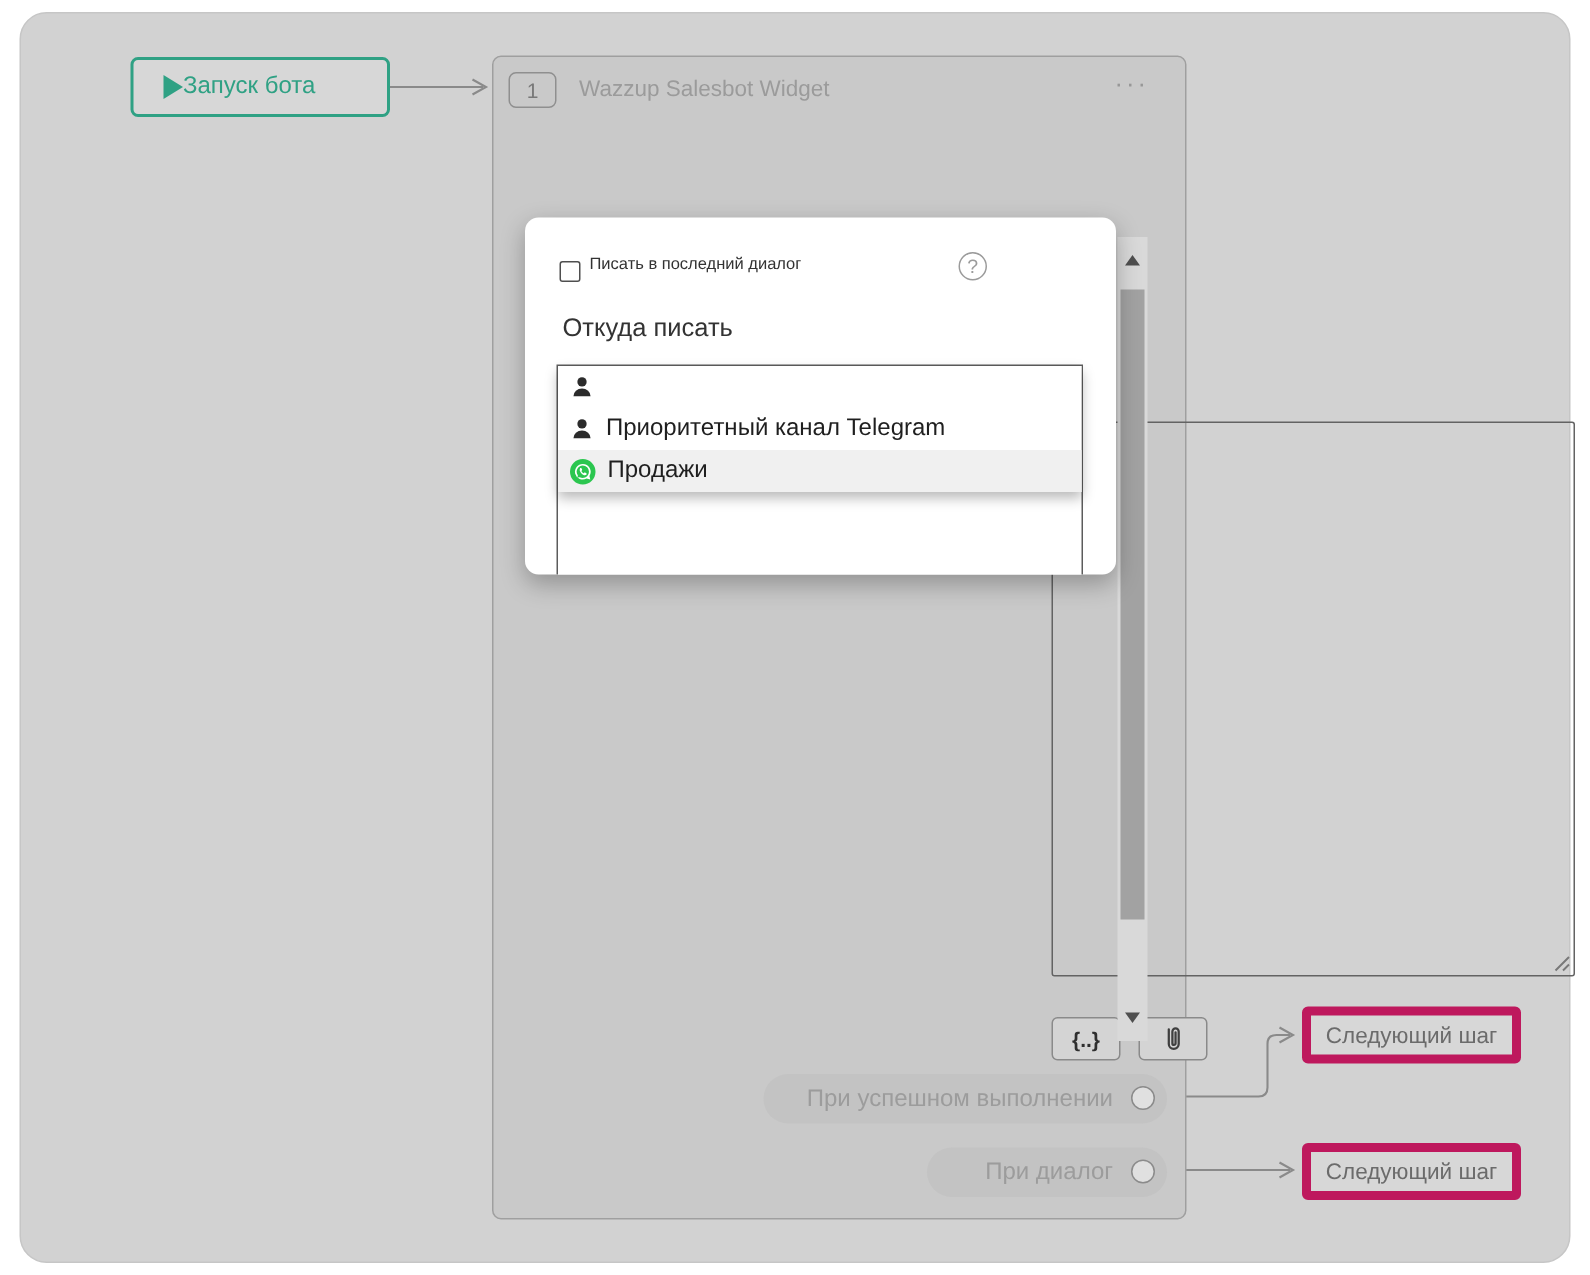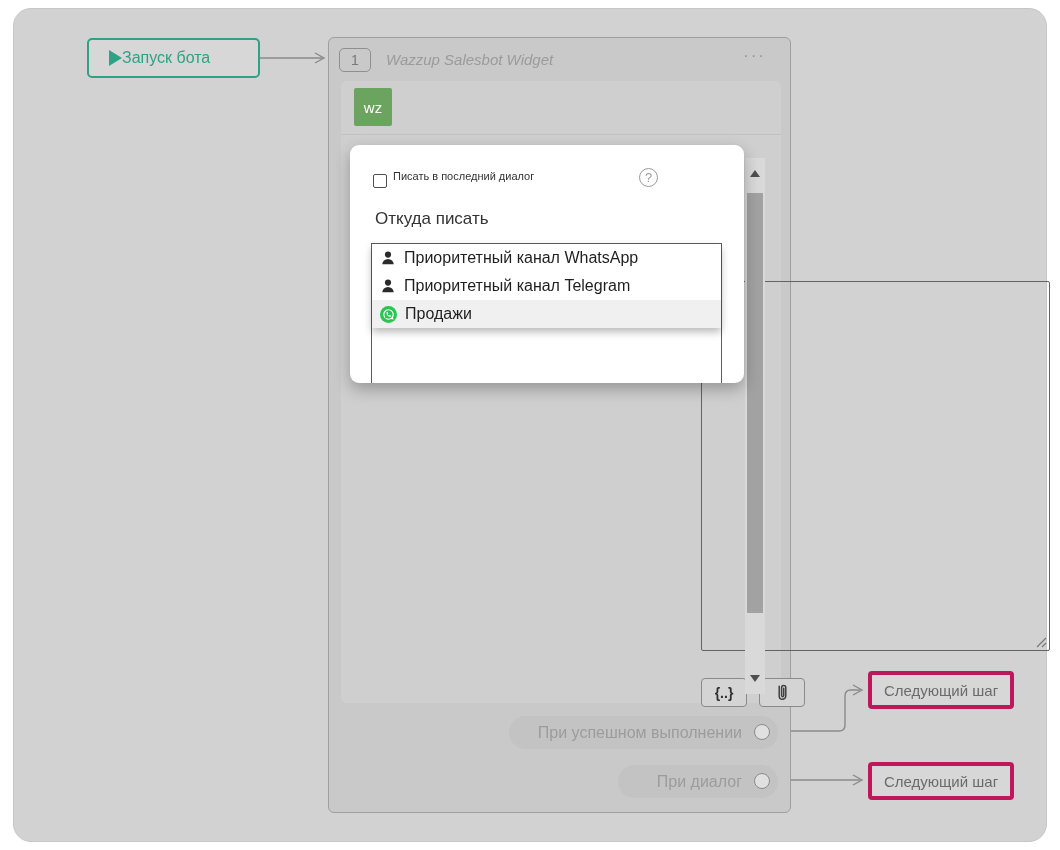--- a/index.html
+++ b/index.html
@@ -17,21 +17,21 @@
                display:flex; align-items:center; gap:0; padding-left:20px; cursor:pointer;margin-left:40px; }
   .play-tri { width:0; height:0; border-left:13px solid #2fa184; border-top:8px solid transparent; border-bottom:8px solid transparent; }
   .start-label { color:#2fa184; font-size:16px; }
 
   
   .card { position:absolute; left:328px; top:37px; width:463px; height:776px;
           background:#c9c9c9; border:1px solid #9f9f9f; border-radius:6px; }
   .step-chip { position:absolute; left:10px; top:10px; width:32px; height:24px;
                border:1px solid #8f8f8f; border-radius:5px; color:#787878; font-size:14px;
                display:flex; align-items:center; justify-content:center; background:transparent; }
-  .card-title { position:absolute; left:57px; top:13px; font-size:15px; color:#9b9b9b;font-style:italic; }
+  .card-title { position:absolute; left:57px; top:13px; font-size:15px; color:#9b9b9b; }
   .card-menu { position:absolute; right:24px; top:8px; color:#979797; font-size:17px; letter-spacing:2px; cursor:pointer; }
 
   .card-body { position:absolute; left:12px; top:43px; width:440px; height:622px;
                background:#cfcfcf; border-radius:6px; }
   .wz-logo { position:absolute; left:13px; top:7px; width:38px; height:38px; border-radius:2px;
              display:flex; align-items:center; justify-content:center;
              color:#fff; font-size:15px; }
   .wz-divider { position:absolute; left:0; top:53px; width:100%; height:1px; background:#c2c2c2; }
 
   
@@ -58,21 +58,21 @@
           padding-right:36px; }
   .pill.success { left:508px; top:715px; width:269px;justify-content:flex-end; }
   .pill.error   { left:617px; top:764px; width:160px; }
   .port { position:absolute; width:16px; height:16px; border-radius:50%;
           background:#e0e0e0; border:1.5px solid #8b8b8b; cursor:pointer; }
   .port.success { left:753px; top:723px; }
   .port.error   { left:753px; top:772px; }
 
   
   .next-box { position:absolute; left:868px; width:146px; height:38px; background:#d7d7d7;
-              border:4px solid #be185d; border-radius:4px; color:#6b6b6b; font-size:15px;
+              border:6px solid #be185d; border-radius:4px; color:#6b6b6b; font-size:15px;
               display:flex; align-items:center; justify-content:center; cursor:pointer; }
   .next-box.n1 { top:671px; }
   .next-box.n2 { top:762px; }
 
   
   .popover { position:absolute; left:350px; top:145px; width:394px; height:238px;
              background:#fff; border-radius:9px; box-shadow:0 6px 16px rgba(0,0,0,0.28);
              overflow:hidden; }
   .chk { position:absolute; left:23px; top:29px; width:14px; height:14px;
          border:1.5px solid #4f4f4f; background:#fff; border-radius:2px; cursor:pointer; }
@@ -112,24 +112,20 @@
   <div class="start-btn">
     <span class="play-tri"></span>
     <span class="start-label">Запуск бота</span>
   </div>
 
   <div class="card">
     <div class="step-chip">1</div>
     <div class="card-title">Wazzup Salesbot Widget</div>
     <div class="card-menu">···</div>
 
-    <div class="card-body">
-      <div class="wz-logo" style="background:#6aa45f;">wz</div>
-      <div class="wz-divider"></div>
-    </div>
 
     <div class="msg-area">
       <svg class="resize-grip" width="16" height="16">
         <path d="M5,14 L14,5 M10,14 L14,10" stroke="#787878" stroke-width="1.3" fill="none"></path>
       </svg>
     </div>
 
     <div class="tool-btn tpl">{..}</div>
     <div class="tool-btn clip">
       <svg width="15" height="21" viewBox="0 0 15 21">
@@ -163,21 +159,20 @@
     <div class="field-label">Откуда писать</div>
 
     <div class="listbox">
       <div class="options">
 
         <div class="option-row">
           <svg width="16" height="16" viewBox="0 0 16 16">
             <circle cx="8" cy="4.6" r="3.1" fill="#2b2b2b"></circle>
             <path d="M2.3,14.2 a5.7,5.2 0 0 1 11.4,0 Z" fill="#2b2b2b"></path>
           </svg>
-          <span>Приоритетный канал WhatsApp</span>
         </div>
 
         <div class="option-row">
           <svg width="16" height="16" viewBox="0 0 16 16">
             <circle cx="8" cy="4.6" r="3.1" fill="#2b2b2b"></circle>
             <path d="M2.3,14.2 a5.7,5.2 0 0 1 11.4,0 Z" fill="#2b2b2b"></path>
           </svg>
           <span>Приоритетный канал Telegram</span>
         </div>
 

